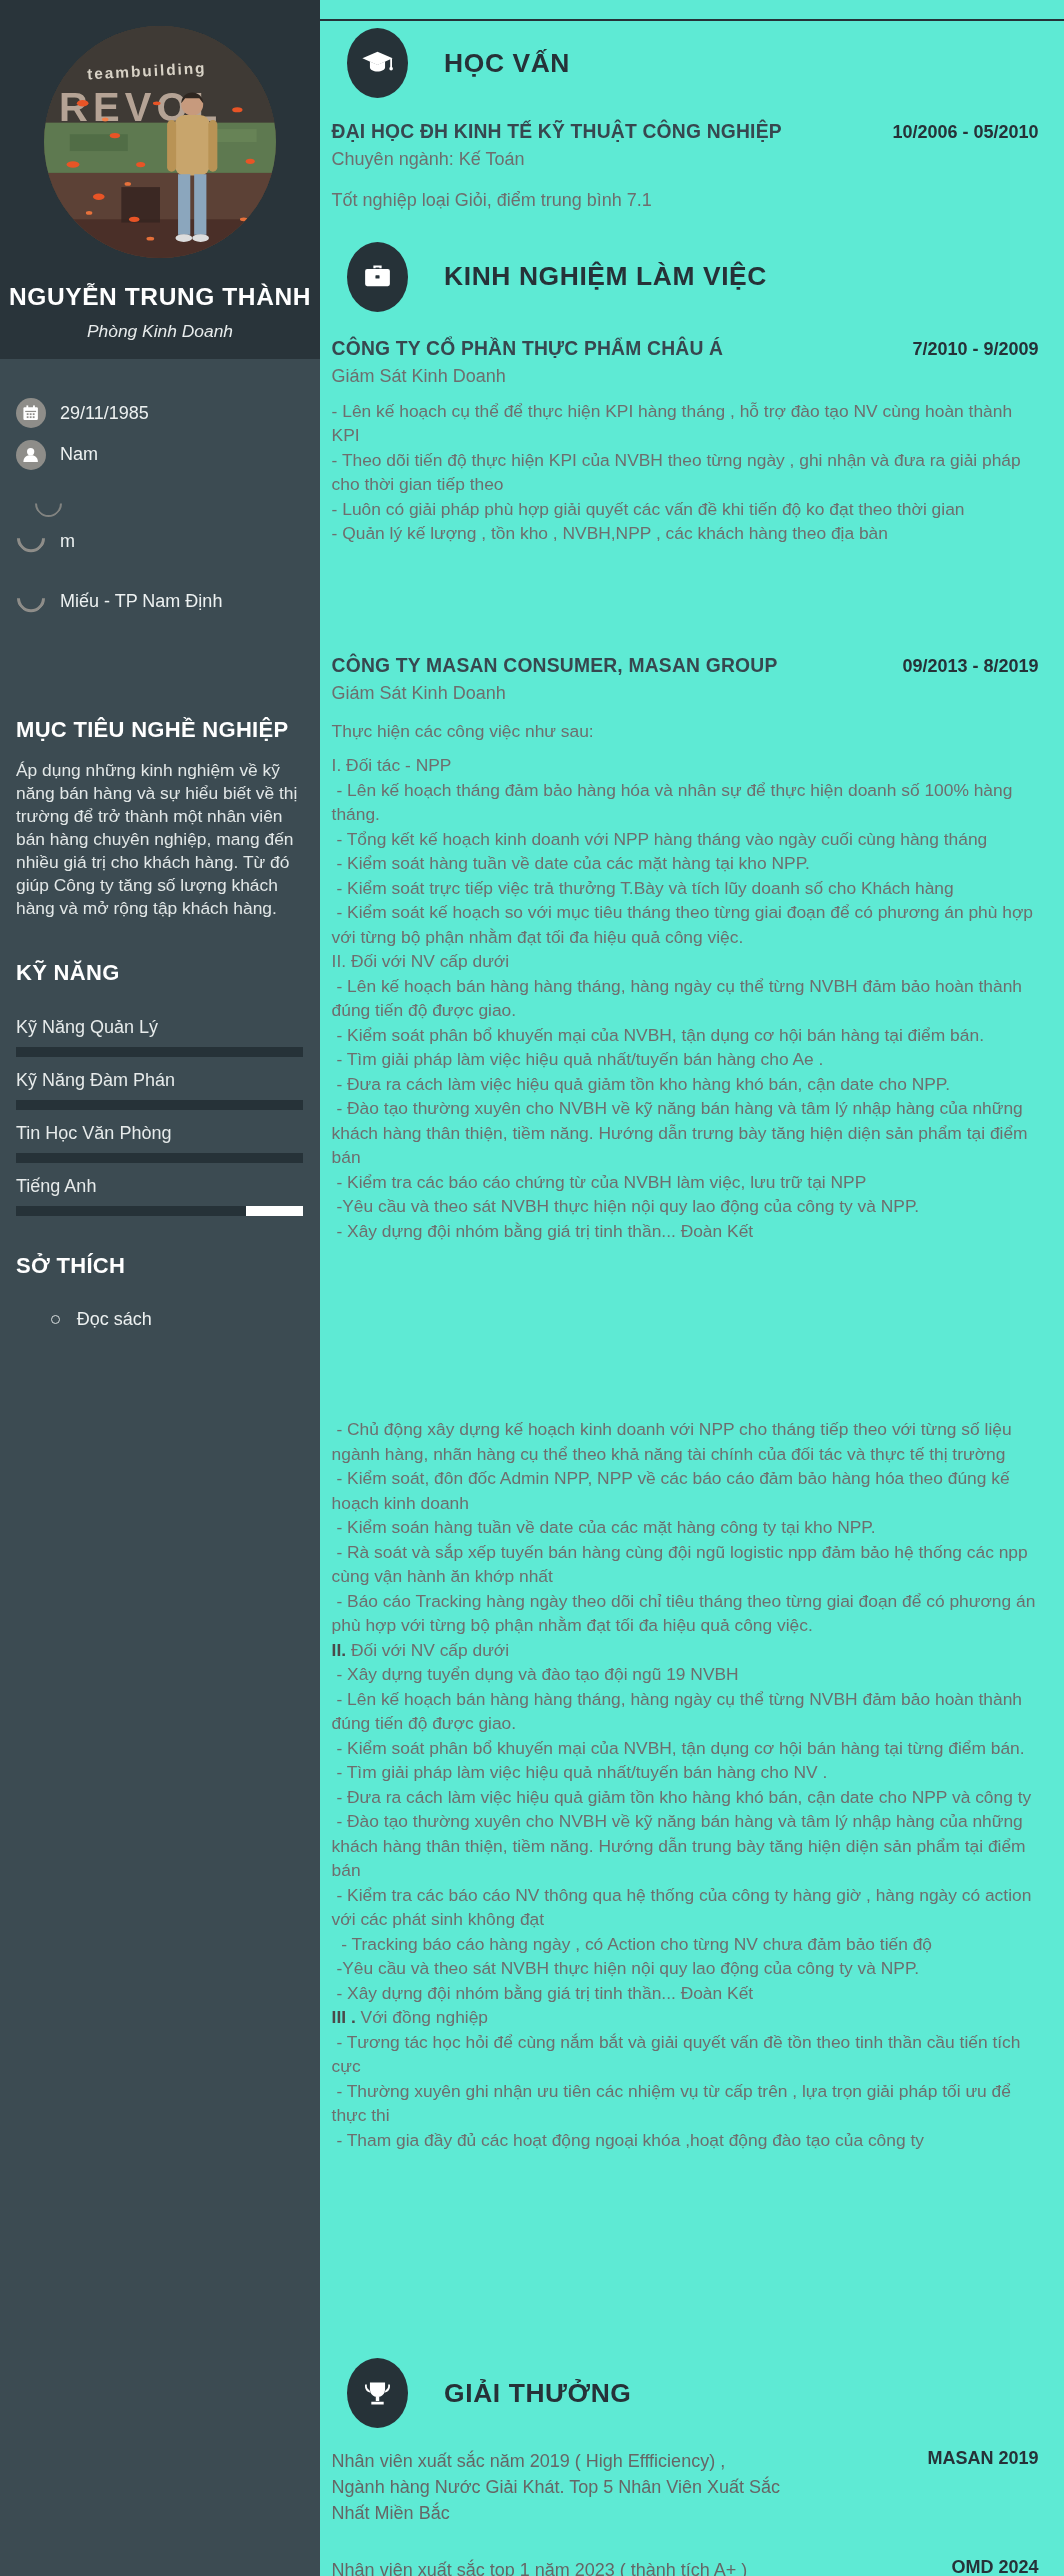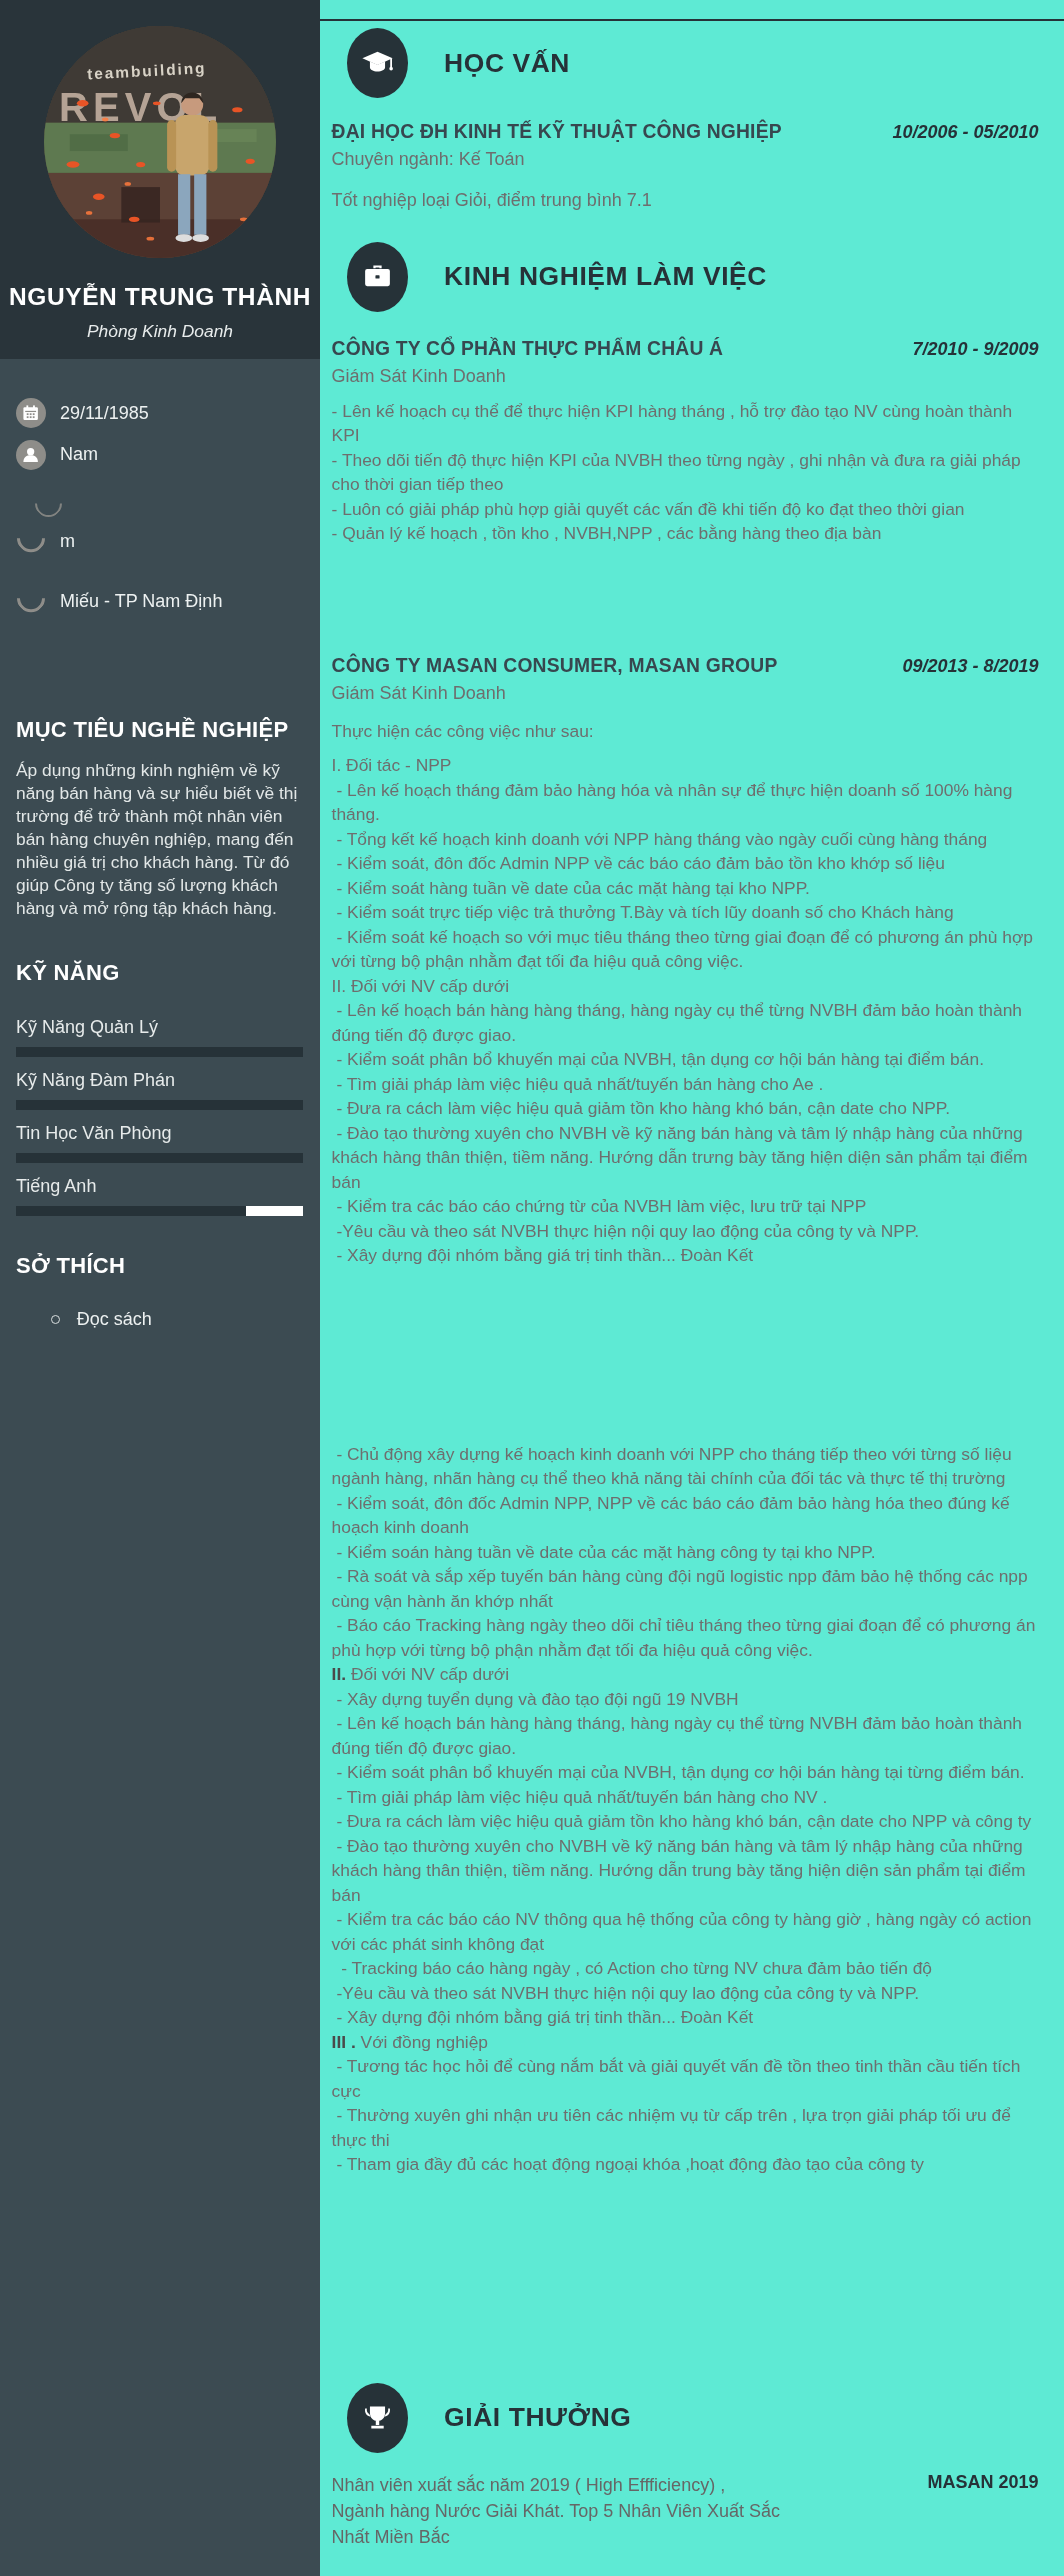--- a/index.html
+++ b/index.html
@@ -53,21 +53,21 @@
   .section-header{display:flex;align-items:center;gap:36px;margin-left:15.5px;}
   .sh-edu{margin-top:28px;}
   .sh-exp{margin-top:31px;}
   .sh-awd{margin-top:206px;}
   .icon-ellipse{width:61px;height:70px;border-radius:50%;background:#263238;flex:0 0 61px;
                 display:flex;align-items:center;justify-content:center;}
   .section-title{font-size:26.4px;font-weight:700;color:#263238;letter-spacing:0.6px;}
   .entry{margin-top:23px;}
   .entry-head{display:flex;justify-content:space-between;align-items:baseline;}
   .entry-title{font-size:19.3px;font-weight:700;color:#37474F;letter-spacing:0.2px;}
-  .entry-period{font-size:18px;font-weight:700;color:#263238;white-space:nowrap;margin-left:19.3px;font-style:italic;}
+  .entry-period{font-size:18px;font-weight:700;color:#263238;white-space:nowrap;margin-left:19.3px;}
   .entry-sub{font-size:18px;color:#6E6E6E;margin-top:6.4px;}
   .entry-note{font-size:18px;color:#6E6E6E;margin-top:19.3px;}
   .jobs{}
   .job{margin-top:26px;}
   .job-gap-md{margin-top:109px;}
   .job-gap-lg{margin-top:174px;}
   .job-intro{font-size:17.4px;color:#6E6E6E;margin-top:16.7px;}
   .job-lines{margin-top:11.6px;}
   .job-line{margin:0;font-size:17.4px;line-height:24.5px;color:#6E6E6E;white-space:pre-wrap;}
   .job-line b{color:#4a4a4a;}
@@ -267,36 +267,35 @@
             <div class="entry-title">CÔNG TY CỔ PHẦN THỰC PHẨM CHÂU Á</div>
             <div class="entry-period">7/2010 - 9/2009</div>
           </div>
           <div class="entry-sub">Giám Sát Kinh Doanh</div>
 
           <div class="job-lines">
 
           <p class="job-line"><b></b><span>- Lên kế hoạch cụ thể để thực hiện KPI hàng tháng , hỗ trợ đào tạo NV cùng hoàn thành KPI</span></p>
             <p class="job-line"><b></b><span>- Theo dõi tiến độ thực hiện KPI của NVBH theo từng ngày , ghi nhận và đưa ra giải pháp cho thời gian tiếp theo</span></p>
             <p class="job-line"><b></b><span>- Luôn có giải pháp phù hợp giải quyết các vấn đề khi tiến độ ko đạt theo thời gian</span></p>
-            <p class="job-line"><b></b><span>- Quản lý kế hoạch , tồn kho , NVBH,NPP , các bằng hàng theo địa bàn</span></p>
+            <p class="job-line"><b></b><span>- Quản lý kế lượng , tồn kho , NVBH,NPP , các khách hàng theo địa bàn</span></p>
           </div>
         </div>
         <div class="job job-gap-md">
           <div class="entry-head">
             <div class="entry-title">CÔNG TY MASAN CONSUMER, MASAN GROUP</div>
             <div class="entry-period">09/2013 - 8/2019</div>
           </div>
           <div class="entry-sub">Giám Sát Kinh Doanh</div>
           <div class="job-intro">Thực hiện các công việc như sau:</div>
           <div class="job-lines">
 
           <p class="job-line"><b></b><span>I. Đối tác - NPP</span></p>
             <p class="job-line"><b></b><span> - Lên kế hoạch tháng đảm bảo hàng hóa và nhân sự để thực hiện doanh số 100% hàng tháng.</span></p>
             <p class="job-line"><b></b><span> - Tổng kết kế hoạch kinh doanh với NPP hàng tháng vào ngày cuối cùng hàng tháng</span></p>
-            <p class="job-line"><b></b><span> - Kiểm soát, đôn đốc Admin NPP về các báo cáo đảm bảo tồn kho khớp số liệu</span></p>
             <p class="job-line"><b></b><span> - Kiểm soát hàng tuần về date của các mặt hàng tại kho NPP.</span></p>
             <p class="job-line"><b></b><span> - Kiểm soát trực tiếp việc trả thưởng T.Bày và tích lũy doanh số cho Khách hàng</span></p>
             <p class="job-line"><b></b><span> - Kiểm soát kế hoạch so với mục tiêu tháng theo từng giai đoạn để có phương án phù hợp với từng bộ phận nhằm đạt tối đa hiệu quả công việc.</span></p>
             <p class="job-line"><b></b><span>II. Đối với NV cấp dưới</span></p>
             <p class="job-line"><b></b><span> - Lên kế hoạch bán hàng hàng tháng, hàng ngày cụ thể từng NVBH đảm bảo hoàn thành đúng tiến độ được giao.</span></p>
             <p class="job-line"><b></b><span> - Kiểm soát phân bổ khuyến mại của NVBH, tận dụng cơ hội bán hàng tại điểm bán.</span></p>
             <p class="job-line"><b></b><span> - Tìm giải pháp làm việc hiệu quả nhất/tuyến bán hàng cho Ae .</span></p>
             <p class="job-line"><b></b><span> - Đưa ra cách làm việc hiệu quả giảm tồn kho hàng khó bán, cận date cho NPP.</span></p>
             <p class="job-line"><b></b><span> - Đào tạo thường xuyên cho NVBH về kỹ năng bán hàng và tâm lý nhập hàng của những khách hàng thân thiện, tiềm năng. Hướng dẫn trưng bày tăng hiện diện sản phẩm tại điểm bán</span></p>
             <p class="job-line"><b></b><span> - Kiểm tra các báo cáo chứng từ của NVBH làm việc, lưu trữ tại NPP</span></p>

